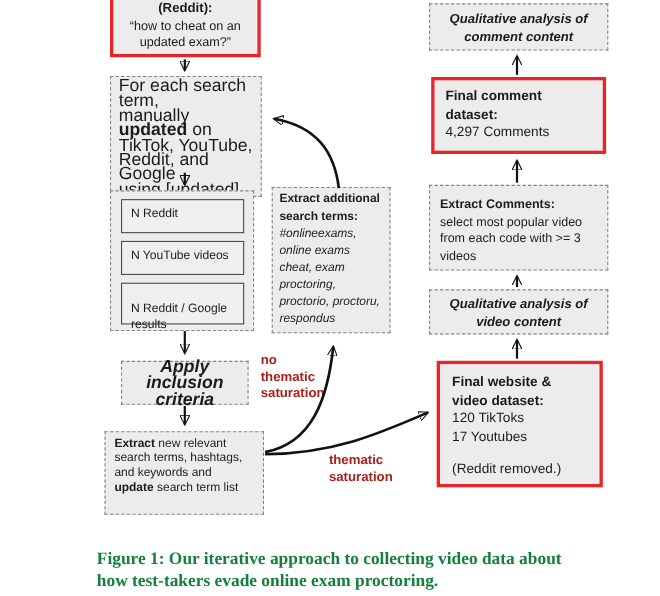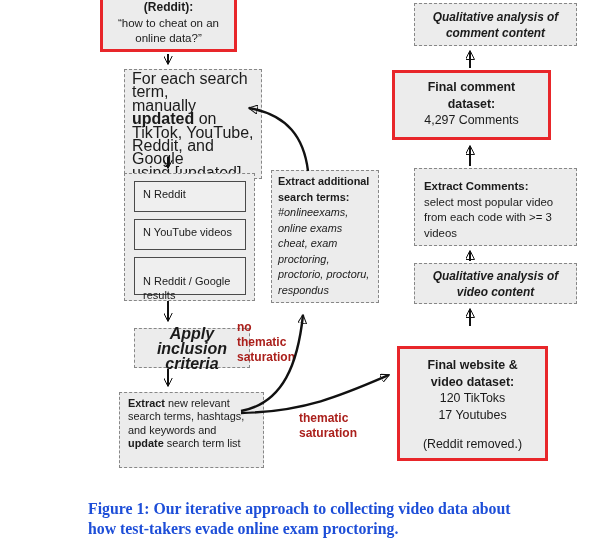--- a/index.html
+++ b/index.html
@@ -1,22 +1,22 @@
 <!DOCTYPE html>
 <html style="--red-border: #e8262a; --red-label: #ab201c;"><head>
 <meta charset="utf-8">
 <style>
   html,body { margin:0; padding:0; background:#fff; }
   .stage {
     position:relative; width:600px; height:542px; overflow:hidden;
     background:#ffffff; font-family:"Liberation Sans", sans-serif; color:#1b1b1b;
   }
   .box { position:absolute; box-sizing:border-box; background:#ececec; }
-  .dashed { border:1.6px dashed #878787;margin-left:24px; }
-  .redbox { border:3px solid var(--red-border,#e8262a);text-align:center; }
+  .dashed { border:1.6px dashed #878787; }
+  .redbox { border:3px solid var(--red-border,#e8262a); }
   .pre { white-space:pre-line; }
   .ctr { display:flex; flex-direction:column; align-items:center; justify-content:center; text-align:center; }
   .bi  { font-weight:bold; font-style:italic; }
 
   .b1 { left:100px; top:-16px; width:137px; height:68px; font-size:11.5px; line-height:15.5px;
         text-align:center; padding-top:13px; }
   .b1 b { font-size:12px; }
   .b2 { left:100px; top:69px; width:138px; height:110px; font-size:16px; line-height:13.4px;
         padding:2px 7px; }
   .b3 { left:100px; top:173px; width:131px; height:128px; }
@@ -31,46 +31,46 @@
   .b6 { left:247px; top:170px; width:108px; height:133px; font-size:10.9px; line-height:15.5px;
         padding:3px 6px; }
   .b6 .terms { font-style:italic; }
   .b7 { left:390px; top:3px;   width:163px; height:43px; font-size:11.9px; line-height:16px; }
   .b8 { left:392px; top:70px;  width:159px; height:70px; font-size:12.4px; line-height:16.6px;
         padding:6px 10px; }
   .b9 { left:390px; top:168px; width:163px; height:78px; font-size:11.4px; line-height:15.7px;
         padding:10px 9px; }
   .b10{ left:390px; top:263px; width:163px; height:41px; font-size:11.9px; line-height:16px; }
   .b11{ left:397px; top:328px; width:151px; height:115px; font-size:12.4px; line-height:16.5px;
-        padding:8px 11px;margin-top:18px; }
+        padding:8px 11px; }
   .b11 .note { margin-top:13px; }
 
   .redlabel { position:absolute; color:var(--red-label,#ab201c); font-weight:bold;
         font-size:12px; line-height:15px; white-space:pre-line; }
   .lbl1 { left:237px; top:320px; }
   .lbl2 { left:299px; top:411px; }
 
   .arrows { position:absolute; left:0; top:0; width:600px; height:542px; pointer-events:none; }
   .arrows path { fill:none; stroke:#111; }
   .thin  { stroke-width:2px; }
   .thick { stroke-width:2.4px; }
 
   .caption { position:absolute; left:88px; top:499px; width:475px;
         font-family:"Liberation Serif", serif; font-weight:bold;
-        font-size:15.8px; line-height:19.8px; color:#1d4ed8; }
+        font-size:15.8px; line-height:19.8px; color:#15803d; }
 </style>
 </head>
 <body>
 
 <div class="stage">
 
   <div class="box redbox b1">
     <b>(Reddit):</b>
     <div class="pre">“how to cheat on an
-online data?”</div>
+updated exam?”</div>
   </div>
 
   <div class="box dashed b2 pre"><span>For each search term,
 manually </span><b>updated</b><span> on
 TikTok, YouTube,
 Reddit, and Google
 using [updated] search
 terms and keywords</span></div>
 
   <div class="box dashed b3">

